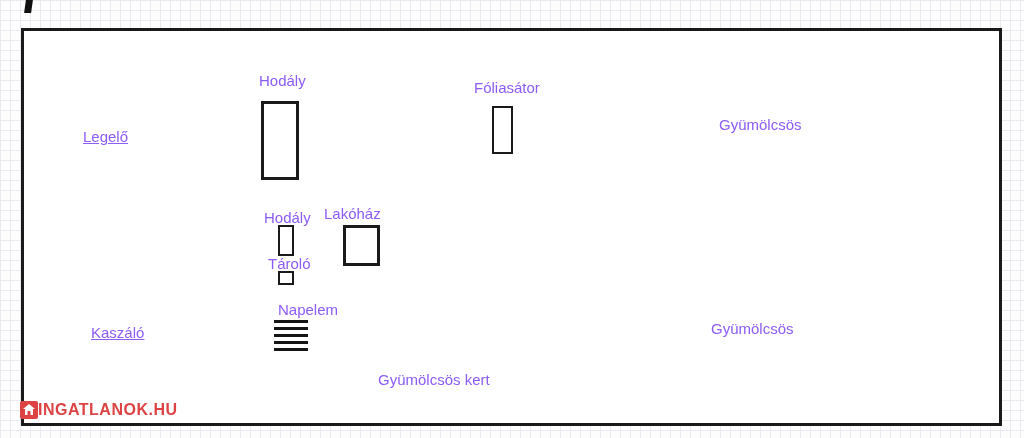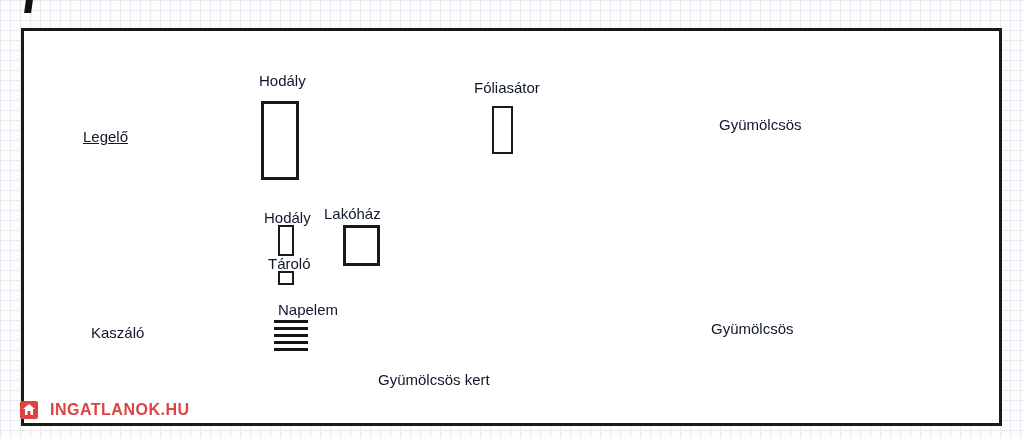--- a/index.html
+++ b/index.html
@@ -25,21 +25,21 @@
     left: 21px;
     top: 28px;
     width: 981px;
     height: 398px;
     background: #ffffff;
     border: 3px solid #1a1a1a;
   }
   .lbl {
     position: absolute;
     font-size: 15px;
-    color: #0f172a;
+    color: #8b5cf6;
     white-space: nowrap;
     line-height: 1.1;
   }
   .rect {
     position: absolute;
     background: #ffffff;
     border: 3px solid #1a1a1a;
   }
   .rect.thin { border-width: 2px; }
   .stripes {
@@ -58,42 +58,42 @@
     height: 13px;
     background: #111;
     transform: skewX(-8deg);
   }
   .watermark {
     position: absolute;
     left: 20px;
     top: 401px;
     display: flex;
     align-items: center;
-    gap: 12px;
+    gap: 0;
   }
   .watermark .wm-text {
     color: #de4343;
     font-weight: bold;
     font-size: 16px;
     letter-spacing: 0.5px;
   }
   .wm-icon { display: block; }
 </style>
 </head>
 <body>
 
 <div class="sheet">
 
   <div class="scan-artifact"></div>
 
   <div class="plan-area">
 
     <div class="lbl" style="left:59px;  top:98px;text-decoration:underline;">Legelő</div>
     <div class="lbl" style="left:695px; top:86px;">Gyümölcsös</div>
-    <div class="lbl" style="left:67px;  top:294px;">Kaszáló</div>
+    <div class="lbl" style="left:67px;  top:294px;text-decoration:underline;">Kaszáló</div>
     <div class="lbl" style="left:687px; top:290px;">Gyümölcsös</div>
     <div class="lbl" style="left:354px; top:341px;">Gyümölcsös kert</div>
 
     <div class="lbl" style="left:235px; top:42px;">Hodály</div>
     <div class="rect" style="left:237px; top:70px; width:38px; height:79px;"></div>
 
     <div class="lbl" style="left:450px; top:49px;text-align:center;">Fóliasátor</div>
     <div class="rect thin" style="left:468px; top:75px; width:21px; height:48px;"></div>
 
     <div class="lbl" style="left:240px; top:179px;">Hodály</div>

